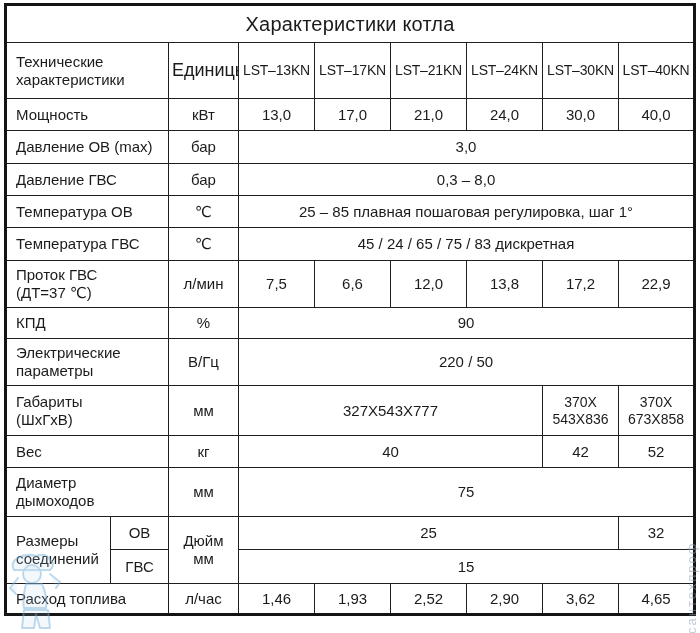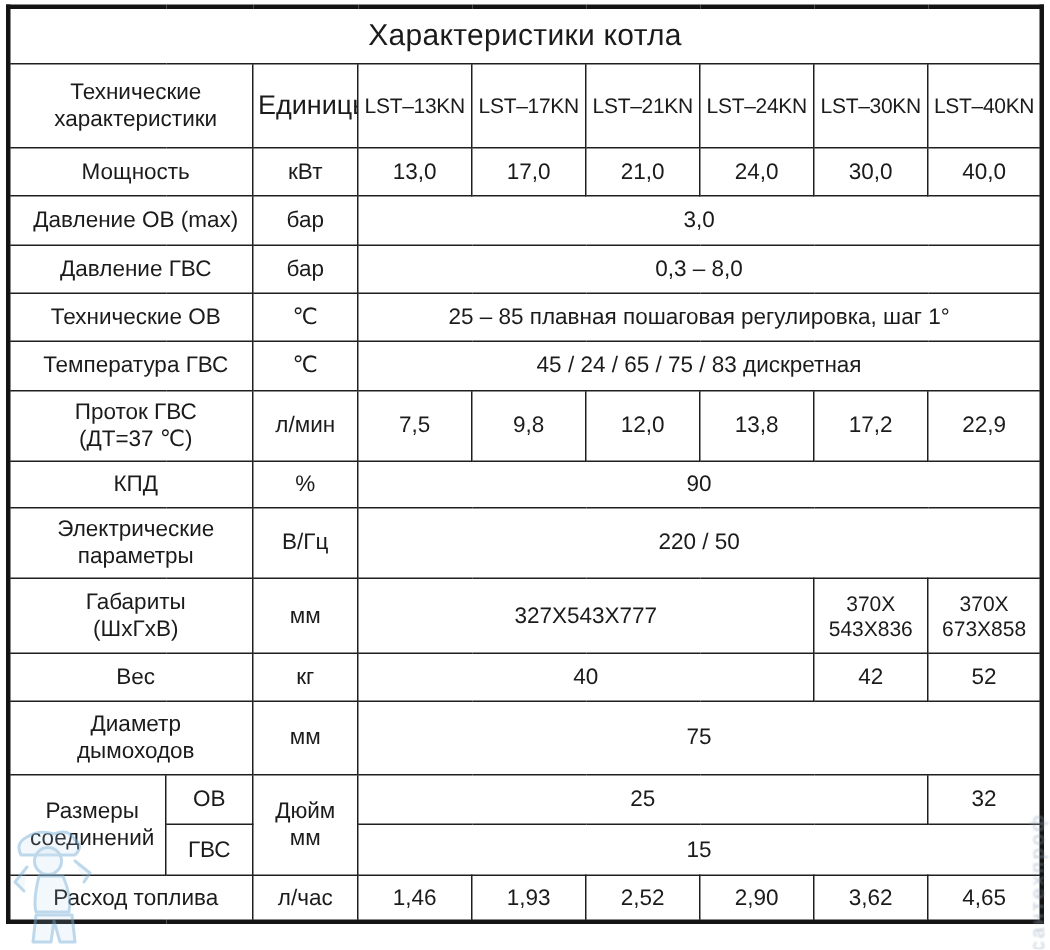--- a/index.html
+++ b/index.html
@@ -19,21 +19,21 @@
   td{
     border:1.5px solid #1f1f1f;
     text-align:center;vertical-align:middle;
     font-size:15px;line-height:1.22;
     padding:2px 3px;overflow:hidden;
     color:#1b1b1b;
   }
   td.title-cell{
     font-size:20px;letter-spacing:.2px;padding:6px 4px;
   }
-  td.label{text-align:center;padding-left:9px;}
+  td.label{text-align:left;padding-left:9px;}
   td.model-h{font-size:14px;letter-spacing:-.2px;padding:2px 1px;}
   td.units-h{font-size:18px;}
   .block{display:block;}
   td.dim-small{font-size:14px;line-height:1.18;text-align:center;}
 
   
   .wm-right{
     position:absolute;right:1px;top:494px;height:140px;
     writing-mode:vertical-rl;transform:rotate(180deg);
     font-size:13px;letter-spacing:2px;
@@ -97,39 +97,39 @@
       <td colspan="6">3,0</td>
     </tr>
 
     <tr style="height:32px">
       <td colspan="2" class="label">Давление ГВС</td>
       <td>бар</td>
       <td colspan="6">0,3 – 8,0</td>
     </tr>
 
     <tr style="height:32px">
-      <td colspan="2" class="label">Технические ОВ</td>
+      <td colspan="2" class="label">Температура ОВ</td>
       <td>℃</td>
       <td colspan="6">25 – 85 плавная пошаговая регулировка, шаг 1°</td>
     </tr>
 
     <tr style="height:33px">
       <td colspan="2" class="label">Температура ГВС</td>
       <td>℃</td>
       <td colspan="6">45 / 24 / 65 / 75 / 83 дискретная</td>
     </tr>
 
     <tr style="height:47px">
       <td colspan="2" class="label">
         <span class="block">Проток ГВС</span>
         <span class="block">(ДТ=37 ℃)</span>
       </td>
       <td>л/мин</td>
       <td>7,5</td>
-      <td>9,8</td>
+      <td>6,6</td>
       <td>12,0</td>
       <td>13,8</td>
       <td>17,2</td>
       <td>22,9</td>
     </tr>
 
     <tr style="height:31px">
       <td colspan="2" class="label">КПД</td>
       <td>%</td>
       <td colspan="6">90</td>

